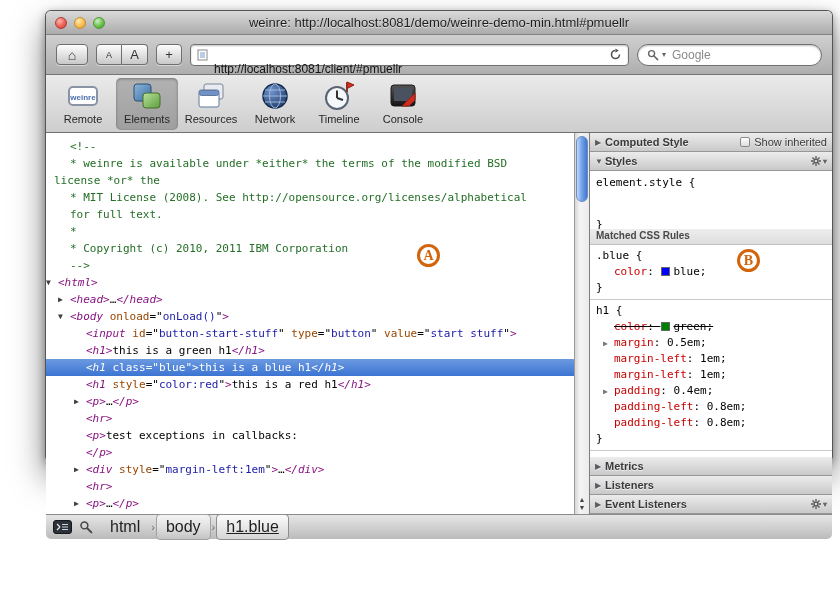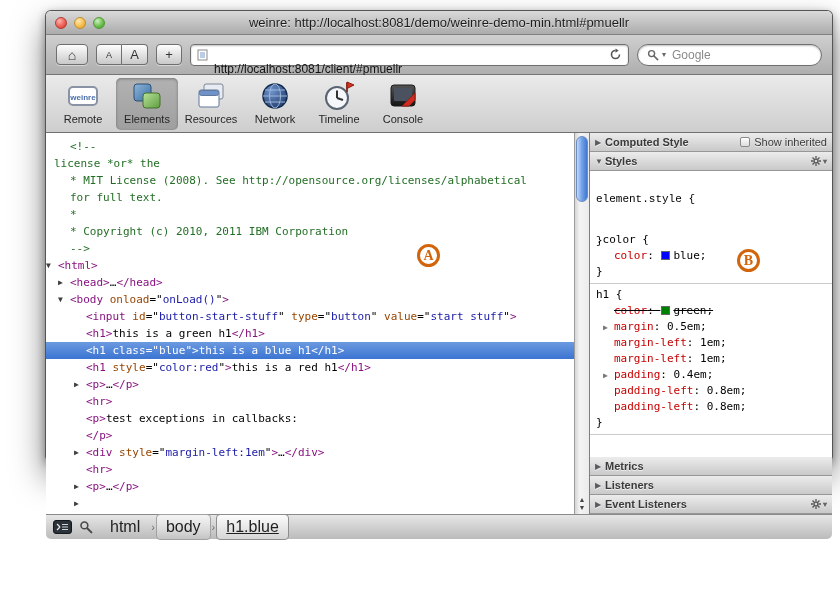--- a/index.html
+++ b/index.html
@@ -46,39 +46,39 @@
   .wlabel { font-size:11px; color:#262626; margin-top:1px; white-space:nowrap; }
 
   
   .content { height:381px; flex:none; display:flex; background:#fff; }
 
   .tree { flex:1; overflow:hidden; padding-top:5px; font:11px/17px "DejaVu Sans Mono",monospace; color:#000; }
   .tline { white-space:pre; }
   .tline.sel { background:linear-gradient(#6c9ae0,#3b74d2); }
   .tline.sel span { color:#fff !important; }
   .tarrow { display:inline-block; width:12px; font-size:8px; color:#3f3f3f; vertical-align:1px; }
-  .tk-c { color:#236e25; } .tk-t { color:#881280; } .tk-a { color:#994500; } .tk-v { color:#1a1aa6; } .tk-x { color:#000; }
+  .tk-c { color:#236e25; } .tk-t { color:#881280;font-style:italic; } .tk-a { color:#994500; } .tk-v { color:#1a1aa6; } .tk-x { color:#000; }
 
   .scrollbar { width:15px; flex:none; border-left:1px solid #9b9b9b; background:linear-gradient(to right,#d6d6d6,#f4f4f4 35%,#ebebeb); position:relative; }
   .thumb { position:absolute; left:1px; top:3px; width:12px; height:66px; border-radius:7px;
            background:linear-gradient(to right,#c4d9f6,#76a5ec 45%,#4077cf); border:1px solid #6b8cc0; }
   .sb-arrows { position:absolute; bottom:2px; left:0; width:100%; text-align:center; font-size:7px; color:#454545; line-height:8px; }
 
   .rightpanel { width:243px; flex:none; border-left:1px solid #7e7e7e; display:flex; flex-direction:column; background:#fff; }
   .shdr { height:19px; flex:none; background:linear-gradient(#ececec,#c9c9c9); border-bottom:1px solid #979797;
           display:flex; align-items:center; padding:0 5px; font-size:11px; font-weight:bold; color:#3a3a3a;
           text-shadow:0 1px 0 rgba(255,255,255,.65); }
   .disc { font-size:8px; color:#585b60; width:10px; flex:none; font-weight:normal; }
   .chkbox { width:10px; height:10px; border:1px solid #8a8a8a; border-radius:2px; background:linear-gradient(#fff,#ddd);
             margin-left:auto; margin-right:4px; flex:none; }
   .chklabel { font-weight:normal; font-size:11px; white-space:nowrap; }
   .gear-wrap { margin-left:auto; display:flex; align-items:center; gap:2px; }
 
   .stylesbody { flex:1; overflow:hidden; display:flex; flex-direction:column; font:11px/16px "DejaVu Sans Mono",monospace; color:#000; }
-  .rule-elem { padding:20px 6px; height:58px; flex:none;font-family:Liberation Mono, monospace; }
+  .rule-elem { padding:4px 6px; height:58px; flex:none; }
   .gapline { height:26px; }
   .matched { flex:none; height:16px; line-height:14px; background:linear-gradient(#ededed,#dedede); border-bottom:1px solid #c0c0c0;
              font-family:"Liberation Sans",sans-serif; font-size:10px; font-weight:bold; color:#494949; padding:0 6px; }
   .cssrule { padding:3px 6px; border-bottom:1px solid #cacaca; }
   .prop-line { padding-left:18px; position:relative; }
   .pexp { position:absolute; left:7px; top:1px; font-size:8px; color:#777; }
   .pname { color:#c80000; }
   .struck { text-decoration:line-through; }
   .swatch { display:inline-block; width:9px; height:9px; border:1px solid #666; margin:0 3px 0 1px; vertical-align:-1px; }
   .filler { flex:1; }
@@ -234,20 +234,21 @@
           </svg>
       </span>
       <span class="wlabel">Console</span>
     </div>
   </div>
 
   <div class="content">
 
     <div class="tree">
         <div class="tline" style="padding-left: 24px;"><span class="tk-c">&lt;!--</span></div>
+        <div class="tline" style="padding-left: 24px;"><span class="tk-c">* weinre is available under *either* the terms of the modified BSD</span></div>
         <div class="tline" style="padding-left: 8px;"><span class="tk-c">license *or* the</span></div>
         <div class="tline" style="padding-left: 24px;"><span class="tk-c">* MIT License (2008). See http://opensource.org/licenses/alphabetical</span></div>
         <div class="tline" style="padding-left: 24px;"><span class="tk-c">for full text.</span></div>
         <div class="tline" style="padding-left: 24px;"><span class="tk-c">*</span></div>
         <div class="tline" style="padding-left: 24px;"><span class="tk-c">* Copyright (c) 2010, 2011 IBM Corporation</span></div>
         <div class="tline" style="padding-left: 24px;"><span class="tk-c">--&gt;</span></div>
         <div class="tline"><span class="tarrow">▼</span><span class="tk-t">&lt;html&gt;</span></div>
         <div class="tline" style="padding-left: 12px;"><span class="tarrow">▶</span><span class="tk-t">&lt;head&gt;</span><span class="tk-x">…</span><span class="tk-t">&lt;/head&gt;</span></div>
         <div class="tline" style="padding-left: 12px;"><span class="tarrow">▼</span><span class="tk-t">&lt;body</span><span class="tk-a"> onload</span><span class="tk-x">="</span><span class="tk-v">onLoad()</span><span class="tk-x">"</span><span class="tk-t">&gt;</span></div>
         <div class="tline" style="padding-left: 40px;"><span class="tk-t">&lt;input</span><span class="tk-a"> id</span><span class="tk-x">="</span><span class="tk-v">button-start-stuff</span><span class="tk-x">"</span><span class="tk-a"> type</span><span class="tk-x">="</span><span class="tk-v">button</span><span class="tk-x">"</span><span class="tk-a"> value</span><span class="tk-x">="</span><span class="tk-v">start stuff</span><span class="tk-x">"</span><span class="tk-t">&gt;</span></div>
@@ -299,23 +300,24 @@
           <span class="chev">▾</span>
         </span>
       </div>
 
       <div class="stylesbody">
         <div class="rule-elem">
           <div>element.style {</div>
           <div class="gapline"></div>
           <div>}</div>
         </div>
+        <div class="matched">Matched CSS Rules</div>
         <div>
             <div class="cssrule">
-              <div>.color {</div>
+              <div>.blue {</div>
               <div class="prop-line"><span class="pname">color</span>: <span class="swatch" style="background: rgb(0, 0, 255);"></span><span class="pval">blue;</span></div>
               <div>}</div>
             </div>
             <div class="cssrule">
               <div>h1 {</div>
               <div class="prop-line struck"><span class="pname">color</span>: <span class="swatch" style="background: rgb(0, 128, 0);"></span><span class="pval">green;</span></div>
               <div class="prop-line"><span class="pexp">▶</span><span class="pname">margin</span>: <span class="pval">0.5em;</span></div>
               <div class="prop-line"><span class="pname">margin-left</span>: <span class="pval">1em;</span></div>
               <div class="prop-line"><span class="pname">margin-left</span>: <span class="pval">1em;</span></div>
               <div class="prop-line"><span class="pexp">▶</span><span class="pname">padding</span>: <span class="pval">0.4em;</span></div>

